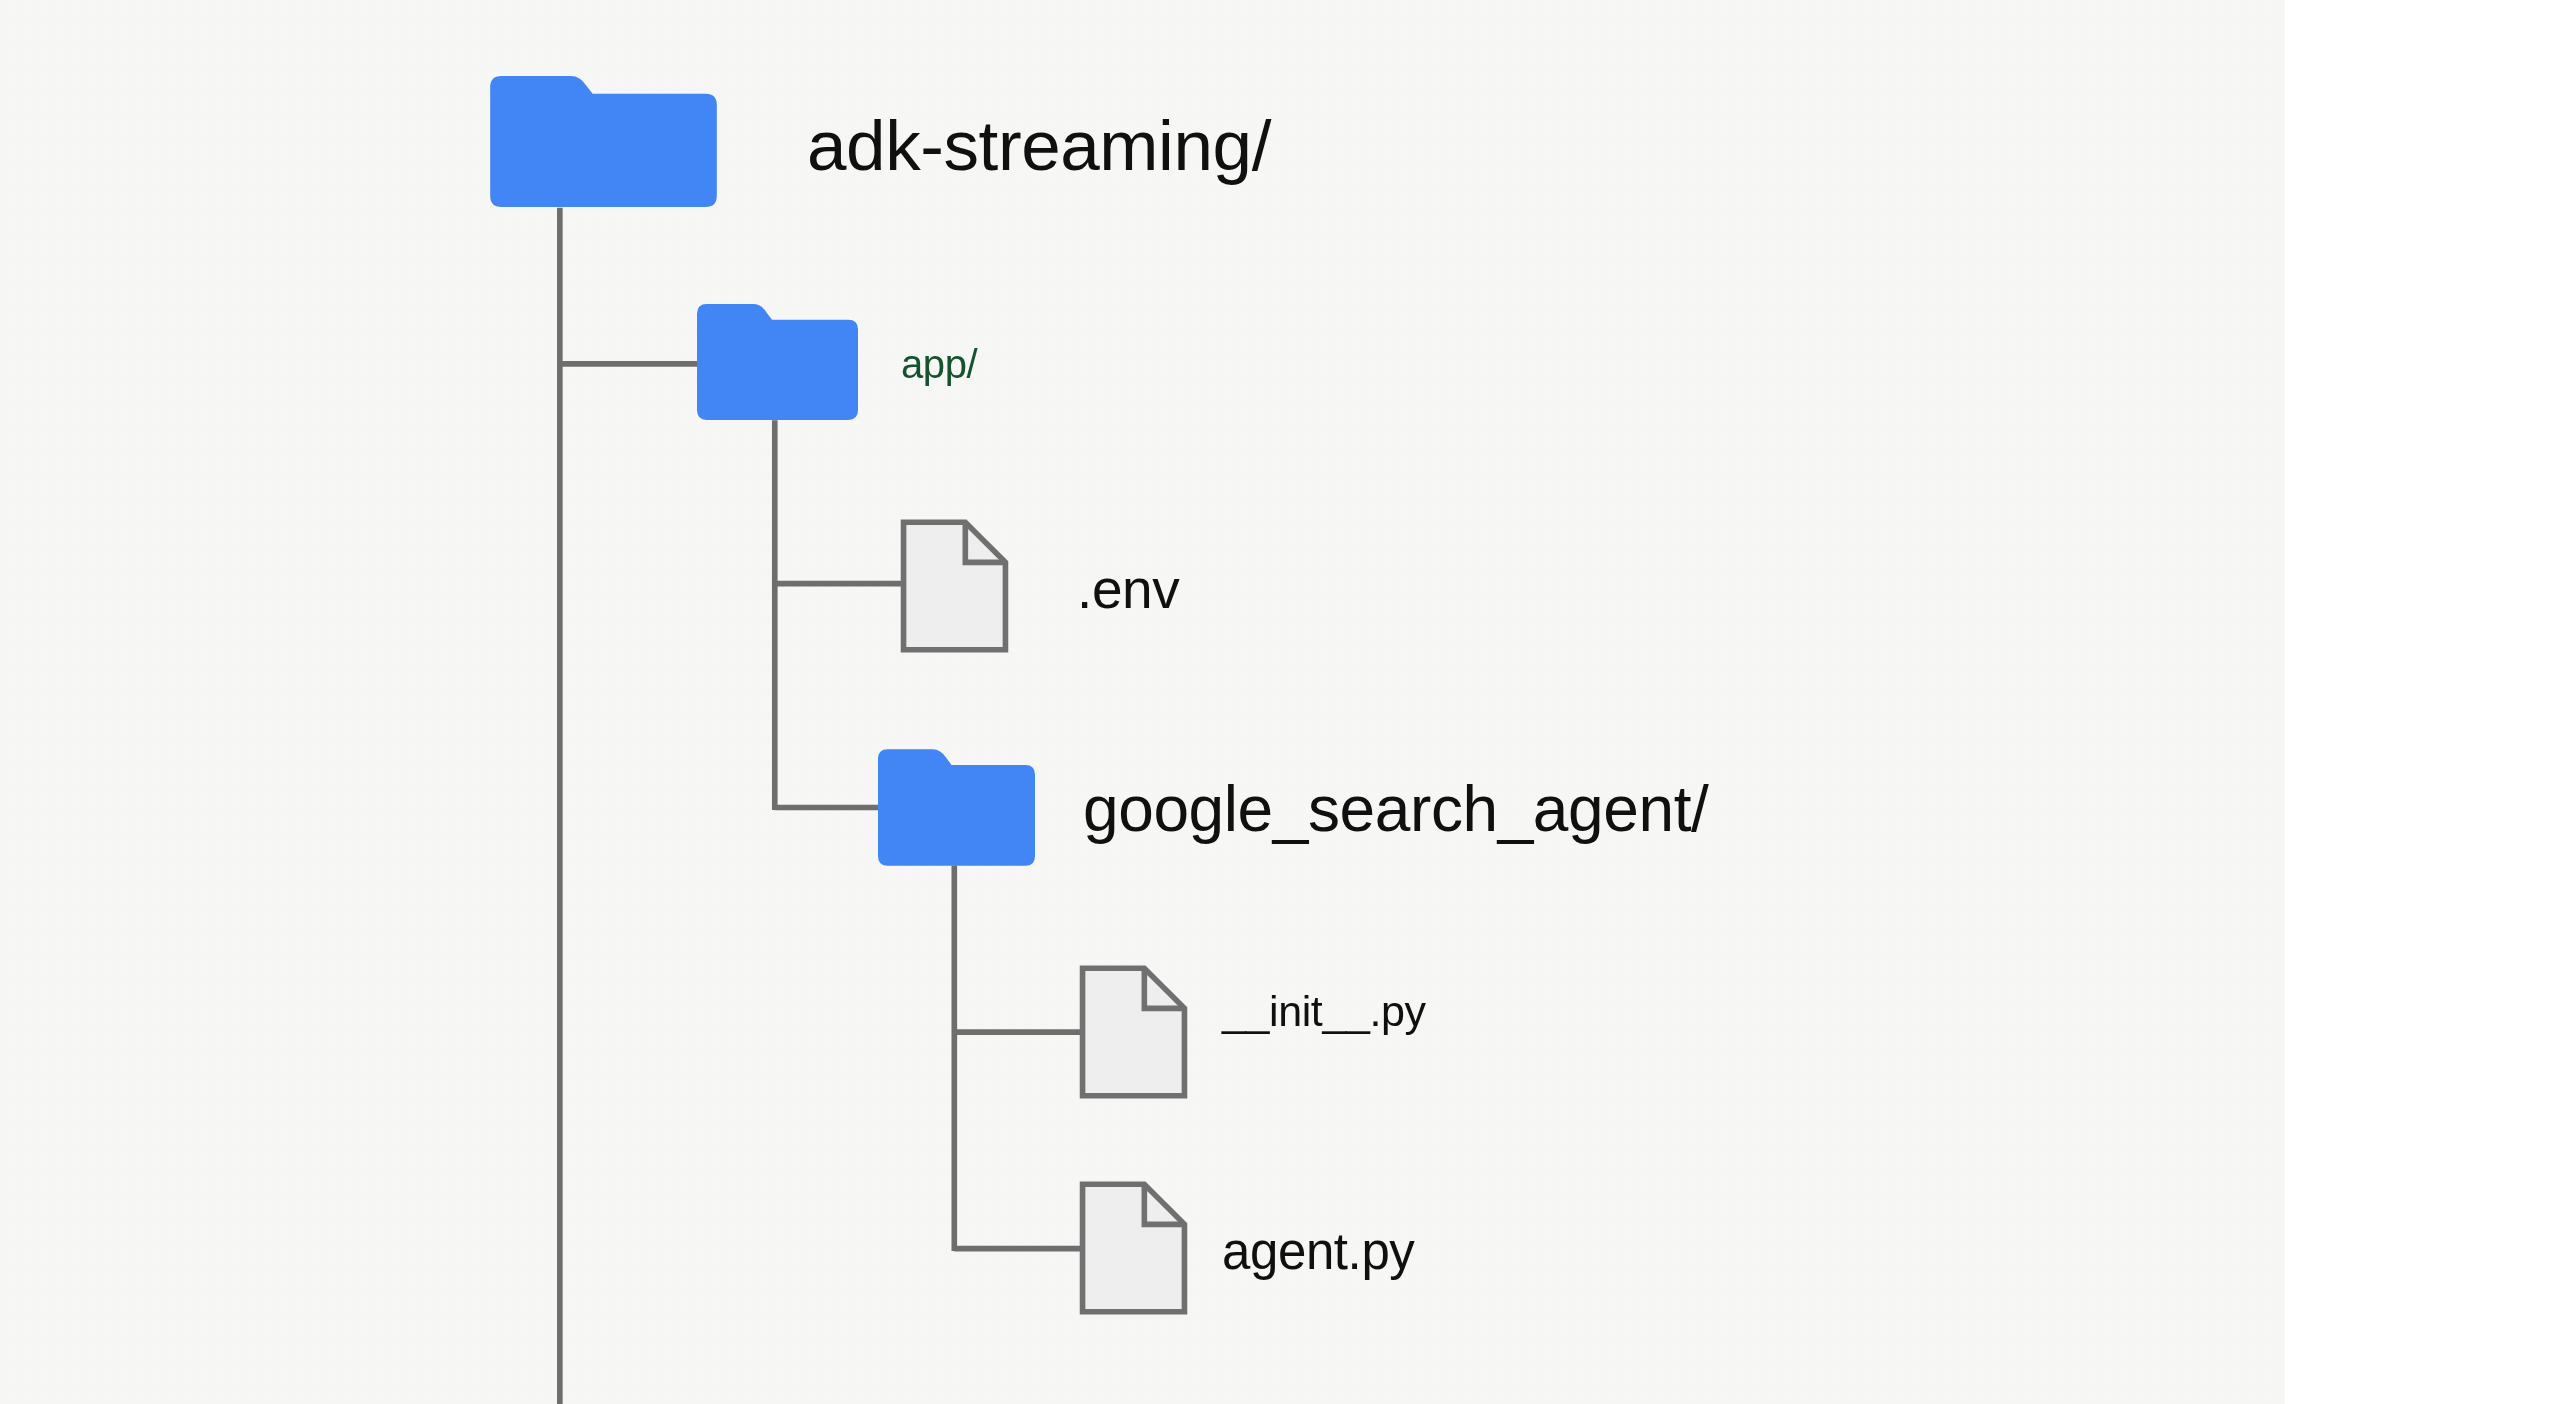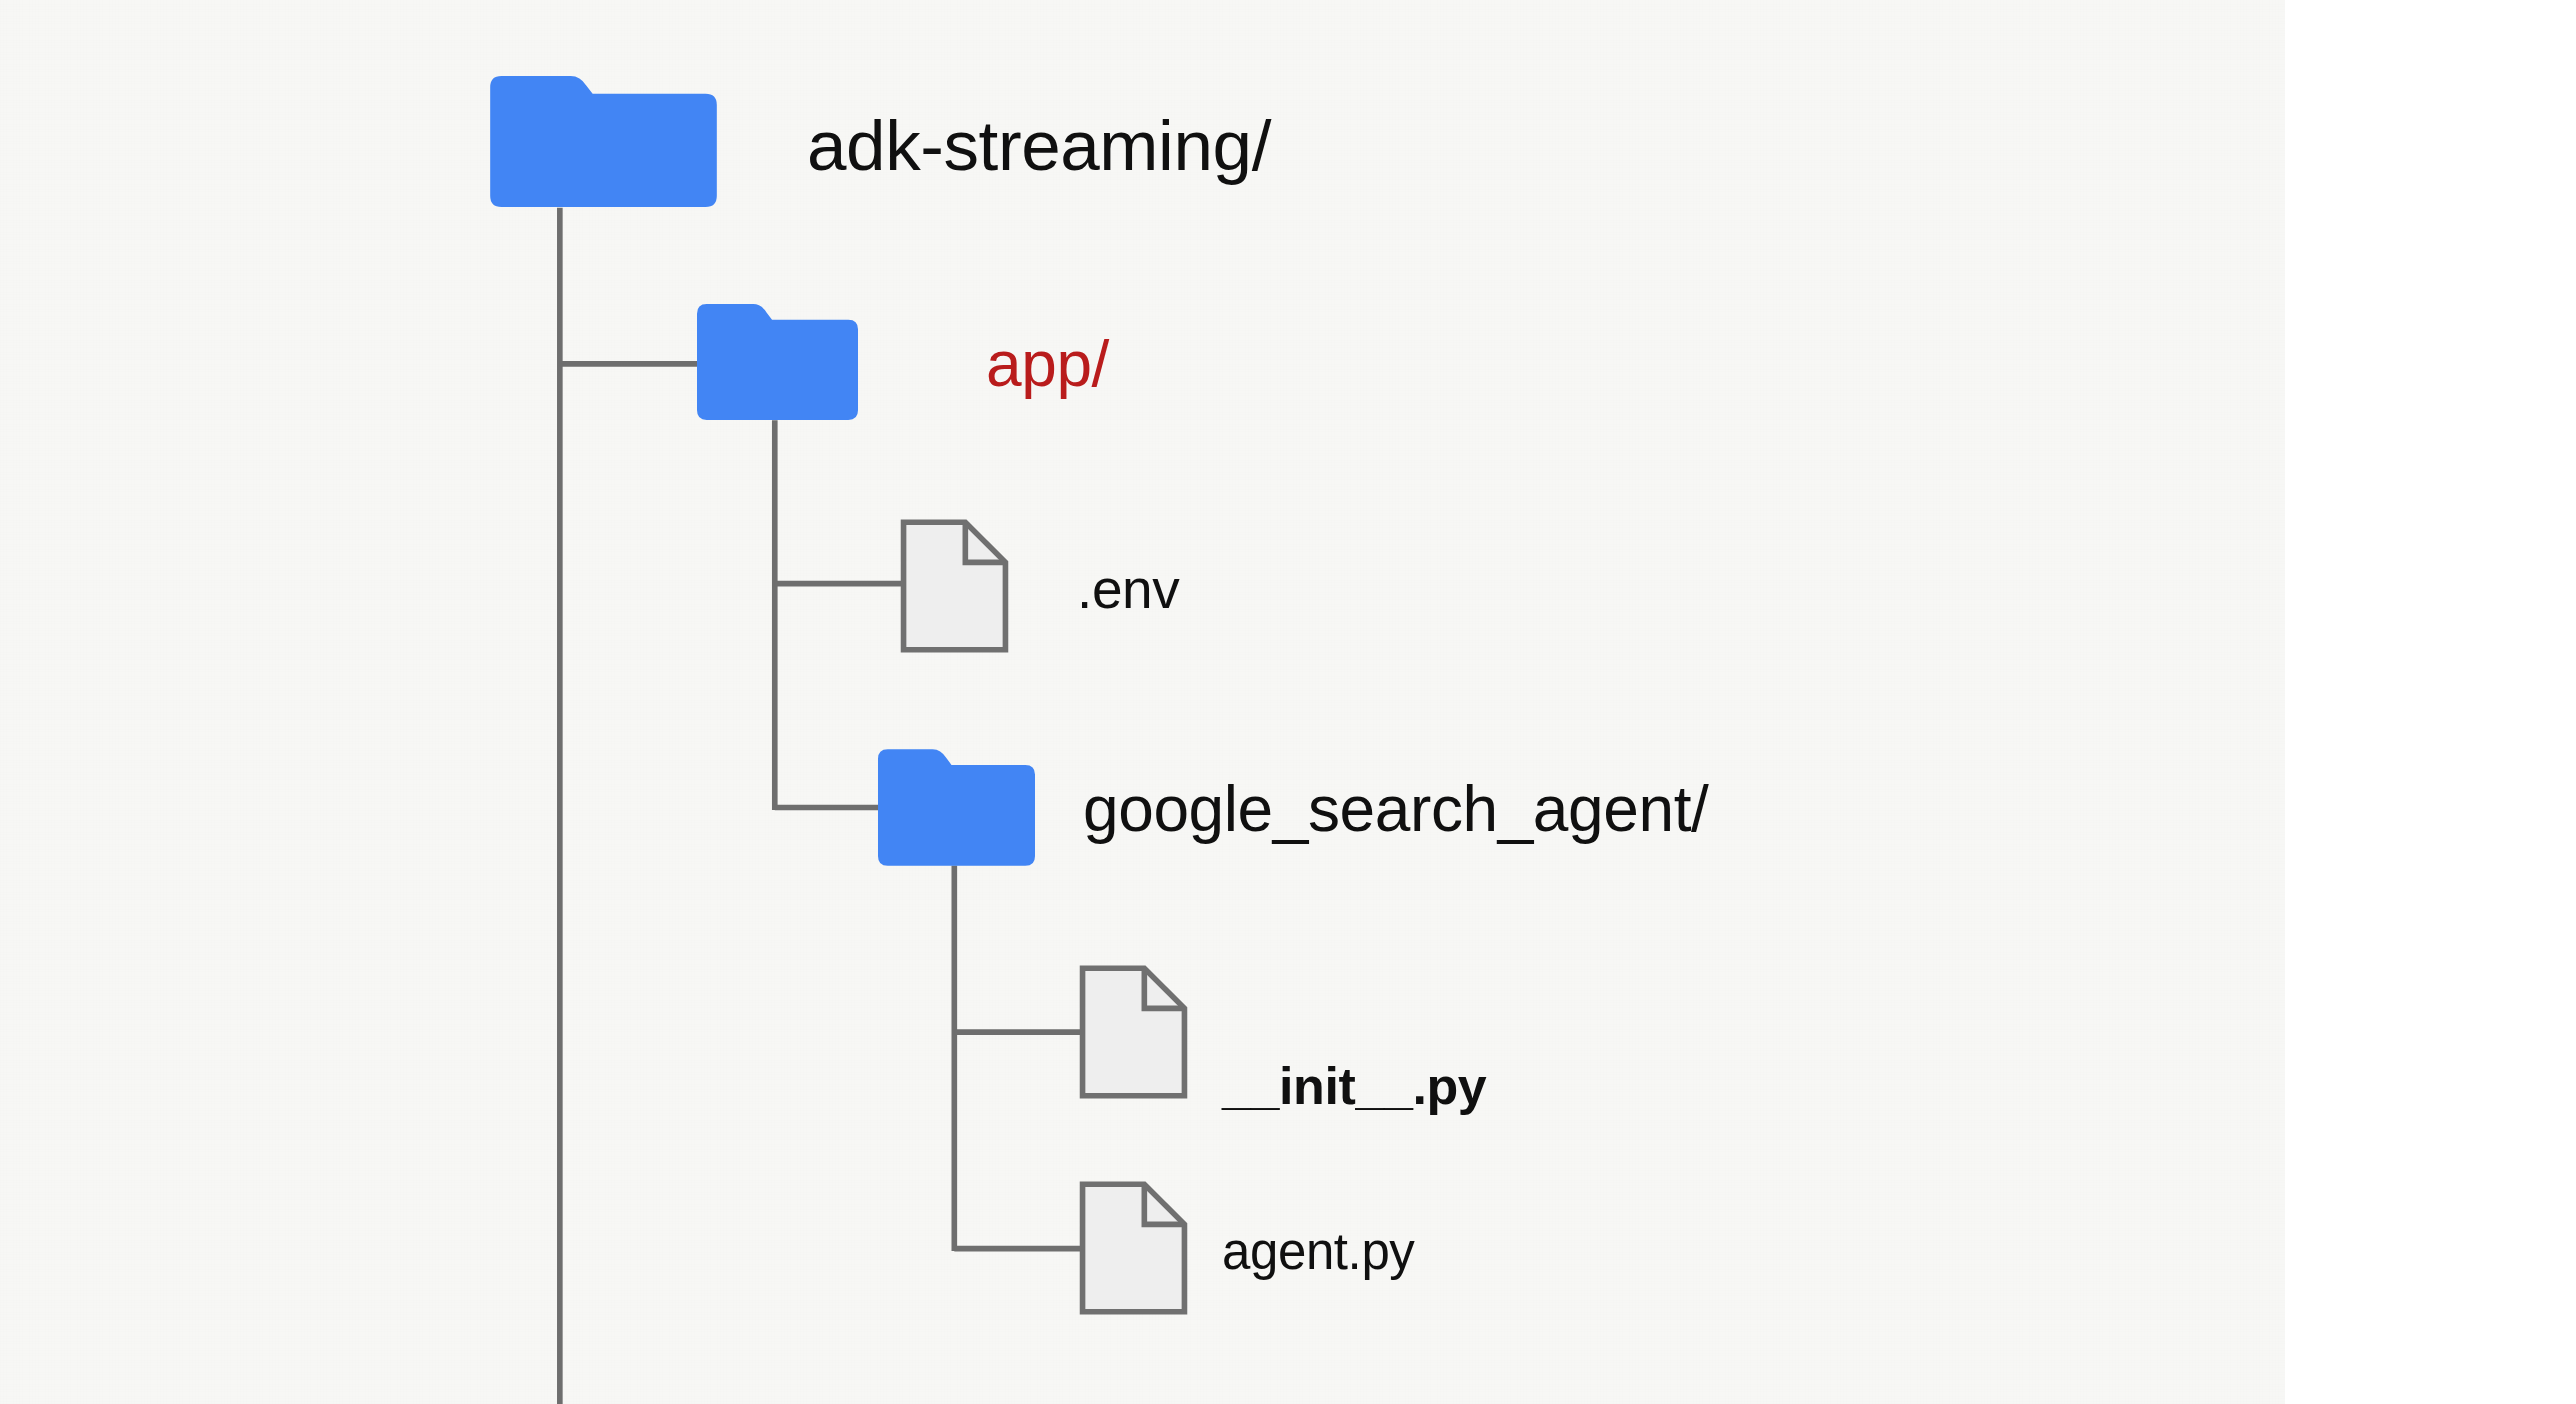--- a/index.html
+++ b/index.html
@@ -68,41 +68,41 @@
         <svg class="folder-svg" width="227" height="131" viewBox="0 0 282 163">
           <path d="M 14 0 L 100.17 0 Q 112.07000000000001 0 119.77000000000001 12.102750000000002 L 127.47000000000001 22.005000000000003 L 268 22.005000000000003 Q 282 22.005000000000003 282 36.005 L 282 149 Q 282 163 268 163 L 14 163 Q 0 163 0 149 L 0 14 Q 0 0 14 0 Z" fill="#4285f4"></path>
         </svg>
       </div>
       <div class="node-label" style="position: absolute; left: 807px; top: 145px; transform: translateY(-50%); font-size: 71px; color: rgb(16, 16, 16);">adk-streaming/</div>
       <div class="icon-wrap" style="position: absolute; left: 697px; top: 304px;">
         <svg class="folder-svg" width="161" height="116" viewBox="0 0 200 144">
           <path d="M 12 0 L 69.8 0 Q 80 0 86.6 10.692000000000002 L 93.2 19.44 L 188 19.44 Q 200 19.44 200 31.44 L 200 132 Q 200 144 188 144 L 12 144 Q 0 144 0 132 L 0 12 Q 0 0 12 0 Z" fill="#4285f4"></path>
         </svg>
       </div>
-      <div class="node-label" style="position: absolute; left: 986px; top: 364px; transform: translateY(-50%); font-size: 64px; color: #b91c1c;">app/</div>
+      <div class="node-label" style="position: absolute; left: 901px; top: 364px; transform: translateY(-50%); font-size: 40px; color: #14532d;">app/</div>
       <div class="icon-wrap" style="position: absolute; left: 900px; top: 519px;">
         <svg class="file-svg" width="109" height="134" viewBox="0 0 135 167">
           <path d="M 4 4 L 81 4 L 131 54 L 131 163 L 4 163 Z" fill="#eeeeee" stroke="#707070" stroke-width="7" stroke-linejoin="miter"></path>
           <path d="M 81 4 L 81 54 L 131 54" fill="none" stroke="#707070" stroke-width="7" stroke-linejoin="miter"></path>
         </svg>
       </div>
       <div class="node-label" style="position: absolute; left: 1077px; top: 589px; transform: translateY(-50%); font-size: 55px; color: rgb(16, 16, 16);">.env</div>
       <div class="icon-wrap" style="position: absolute; left: 878px; top: 749px;">
         <svg class="folder-svg" width="157" height="117" viewBox="0 0 195 145">
           <path d="M 12 0 L 67.875 0 Q 78.075 0 84.67500000000001 10.766250000000003 L 91.275 19.575000000000003 L 183 19.575000000000003 Q 195 19.575000000000003 195 31.575000000000003 L 195 133 Q 195 145 183 145 L 12 145 Q 0 145 0 133 L 0 12 Q 0 0 12 0 Z" fill="#4285f4"></path>
         </svg>
       </div>
       <div class="node-label" style="position: absolute; left: 1083px; top: 809px; transform: translateY(-50%); font-size: 64px; color: rgb(16, 16, 16);">google_search_agent/</div>
       <div class="icon-wrap" style="position: absolute; left: 1079px; top: 965px;">
         <svg class="file-svg" width="109" height="134" viewBox="0 0 135 167">
           <path d="M 4 4 L 81 4 L 131 54 L 131 163 L 4 163 Z" fill="#eeeeee" stroke="#707070" stroke-width="7" stroke-linejoin="miter"></path>
           <path d="M 81 4 L 81 54 L 131 54" fill="none" stroke="#707070" stroke-width="7" stroke-linejoin="miter"></path>
         </svg>
       </div>
-      <div class="node-label" style="position: absolute; left: 1222px; top: 1086px; transform: translateY(-50%); font-size: 52px; color: rgb(16, 16, 16); font-weight: bold;">__init__.py</div>
+      <div class="node-label" style="position: absolute; left: 1222px; top: 1011px; transform: translateY(-50%); font-size: 43px; color: rgb(16, 16, 16);">__init__.py</div>
       <div class="icon-wrap" style="position: absolute; left: 1079px; top: 1181px;">
         <svg class="file-svg" width="109" height="134" viewBox="0 0 135 167">
           <path d="M 4 4 L 81 4 L 131 54 L 131 163 L 4 163 Z" fill="#eeeeee" stroke="#707070" stroke-width="7" stroke-linejoin="miter"></path>
           <path d="M 81 4 L 81 54 L 131 54" fill="none" stroke="#707070" stroke-width="7" stroke-linejoin="miter"></path>
         </svg>
       </div>
       <div class="node-label" style="position: absolute; left: 1222px; top: 1251px; transform: translateY(-50%); font-size: 51px; color: rgb(16, 16, 16);">agent.py</div>
     </div>
 </div>
 

